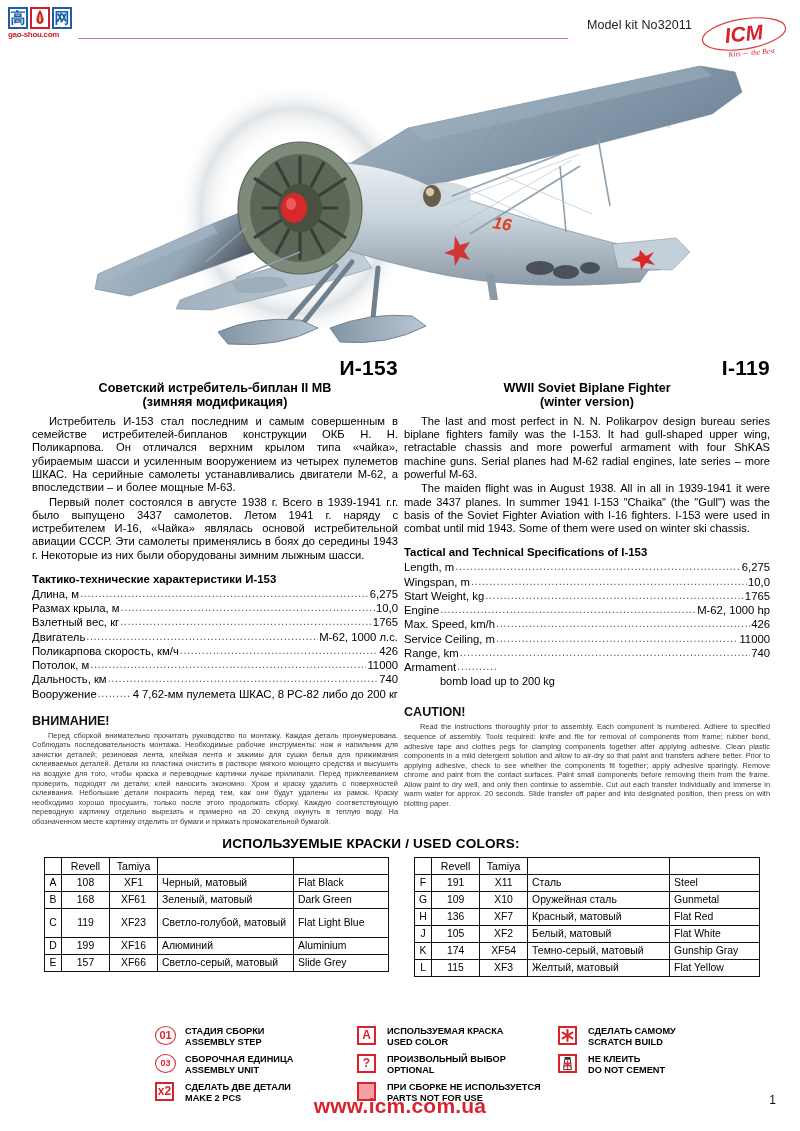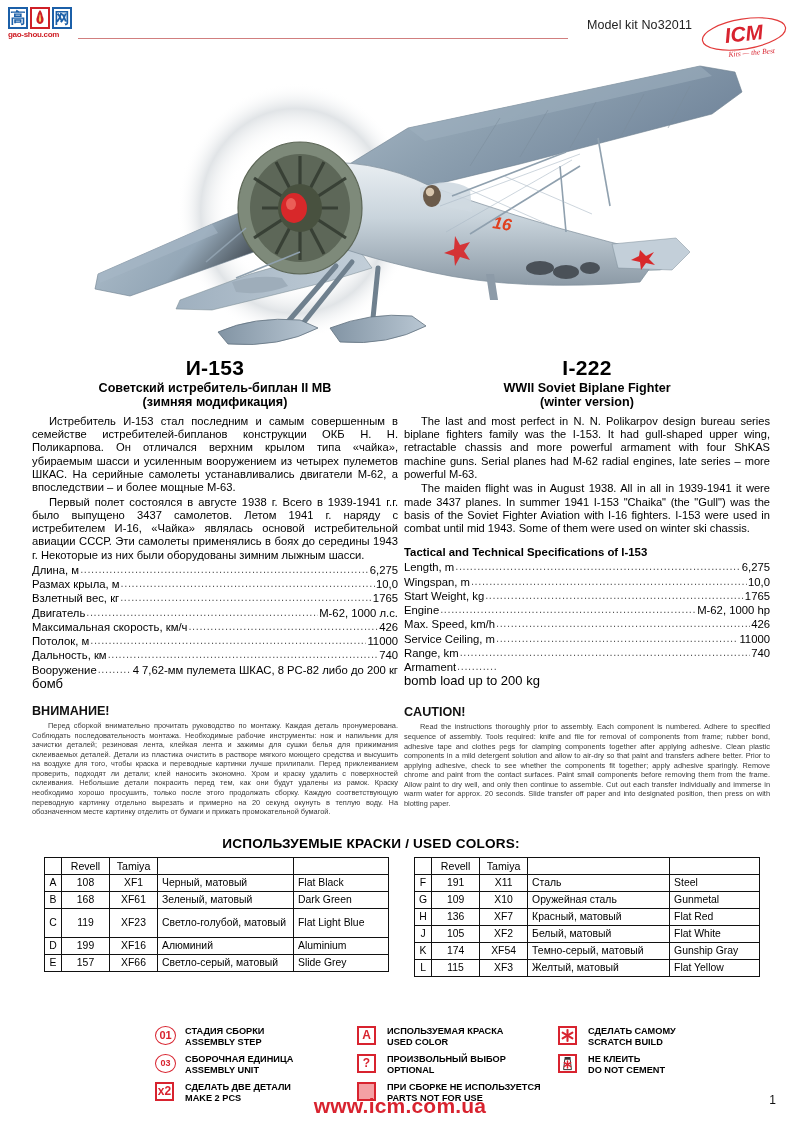--- a/index.html
+++ b/index.html
@@ -43,21 +43,21 @@
   
   .hero { position: absolute; top: 56px; left: 0; width: 800px; height: 300px; }
   .hero svg { display:block; }
 
   
   .col { position: absolute; top: 356px; width: 366px; }
   .col-ru { left: 32px; }
   .col-en { left: 404px; }
 
   .kit-title {
-    text-align: center; font-size: 21px; font-weight: bold;
+    text-align: right; font-size: 21px; font-weight: bold;
     letter-spacing: .3px; margin: 0 0 1px 0; color: #000;
   }
   .kit-sub {
     text-align: center; font-size: 12.6px; font-weight: bold;
     line-height: 14.4px; margin: 0 0 5px 0; color: #000;
   }
   .body-p {
     font-size: 11.2px; line-height: 13.3px; text-align: justify;
     text-indent: 17px; margin: 0 0 1px 0; color: #000;
   }
@@ -70,21 +70,21 @@
     display: flex; align-items: baseline; font-size: 11.3px;
     line-height: 14.2px; color: #000; white-space: nowrap;
   }
   .spec-label { flex: 0 0 auto; }
   .spec-dots {
     flex: 1 1 auto; overflow: hidden; margin: 0 1px;
     font-size: 11px; letter-spacing: .6px; color: #555;
     transform: translateY(-1px);
   }
   .spec-val { flex: 0 0 auto; font-weight: normal; }
-  .spec-wrap { font-size: 13px; line-height: 14.2px; color:#000; }
+  .spec-wrap { font-size: 11px; line-height: 14.2px; color:#000;margin-left:36px; }
   .spec-wrap .cont { display:block; }
 
   .warn-head { font-size: 12.6px; font-weight: bold; margin: 13px 0 3px 0; }
   .warn-body {
     font-size: 7.4px; line-height: 9.6px; text-align: justify;
     text-indent: 16px; color: #3a3a3a;
   }
   .col-en .warn-head { margin-top: 17px; }
 
   
@@ -295,20 +295,21 @@
 
 <div class="col col-ru">
   <h1 class="kit-title">И-153</h1>
   <div class="kit-sub">
     <span>Советский истребитель-биплан II МВ</span><br>
     <span>(зимняя модификация)</span>
   </div>
   <p class="body-p">Истребитель И-153 стал последним и самым совершенным в семействе истребителей-бипланов конструкции ОКБ Н. Н. Поликарпова. Он отличался верхним крылом типа «чайка», убираемым шасси и усиленным вооружением из четырех пулеметов ШКАС. На серийные самолеты устанавливались двигатели М-62, а впоследствии – и более мощные М-63.</p>
   <p class="body-p">Первый полет состоялся в августе 1938 г. Всего в 1939-1941 г.г. было выпущено 3437 самолетов. Летом 1941 г. наряду с истребителем И-16, «Чайка» являлась основой истребительной авиации СССР. Эти самолеты применялись в боях до середины 1943 г. Некоторые из них были оборудованы зимним лыжным шасси.</p>
 
+  <div class="spec-head">Тактико-технические характеристики И-153</div>
 
   <div class="spec-row">
     <span class="spec-label">Длина, м</span>
     <span class="spec-dots">.................................................................................................................</span>
     <span class="spec-val">6,275</span>
   </div>
   <div class="spec-row">
     <span class="spec-label">Размах крыла, м</span>
     <span class="spec-dots">.................................................................................................................</span>
     <span class="spec-val">10,0</span>
@@ -317,49 +318,46 @@
     <span class="spec-label">Взлетный вес, кг</span>
     <span class="spec-dots">.................................................................................................................</span>
     <span class="spec-val">1765</span>
   </div>
   <div class="spec-row">
     <span class="spec-label">Двигатель</span>
     <span class="spec-dots">.................................................................................................................</span>
     <span class="spec-val">М-62, 1000 л.с.</span>
   </div>
   <div class="spec-row">
-    <span class="spec-label">Максимальная скорость, км/ч</span>
+    <span class="spec-label">Поликарпова скорость, км/ч</span>
     <span class="spec-dots">.................................................................................................................</span>
     <span class="spec-val">426</span>
   </div>
   <div class="spec-row">
     <span class="spec-label">Потолок, м</span>
     <span class="spec-dots">.................................................................................................................</span>
     <span class="spec-val">11000</span>
   </div>
   <div class="spec-row">
     <span class="spec-label">Дальность, км</span>
     <span class="spec-dots">.................................................................................................................</span>
     <span class="spec-val">740</span>
   </div>
   <div class="spec-row">
     <span class="spec-label">Вооружение</span>
     <span class="spec-dots">.........</span>
     <span class="spec-val">4 7,62-мм пулемета ШКАС, 8 РС-82 либо до 200 кг</span>
   </div>
-  <div class="spec-wrap">
-    <span class="cont">бомб</span>
-  </div>
 
   <div class="warn-head">ВНИМАНИЕ!</div>
   <div class="warn-body">Перед сборкой внимательно прочитать руководство по монтажу. Каждая деталь пронумерована. Соблюдать последовательность монтажа. Необходимые рабочие инструменты: нож и напильник для зачистки деталей; резиновая лента, клейкая лента и зажимы для сушки белья для прижимания склеиваемых деталей. Детали из пластика очистить в растворе мягкого моющего средства и высушить на воздухе для того, чтобы краска и переводные картинки лучше прилипали. Перед приклеиванием проверить, подходят ли детали; клей наносить экономно. Хром и краску удалить с поверхностей склеивания. Небольшие детали покрасить перед тем, как они будут удалены из рамок. Краску необходимо хорошо просушить, только после этого продолжать сборку. Каждую соответствующую переводную картинку отдельно вырезать и примерно на 20 секунд окунуть в теплую воду. На обозначенном месте картинку отделить от бумаги и прижать промокательной бумагой.</div>
 </div>
 
 <div class="col col-en">
-  <h1 class="kit-title">I-222</h1>
+  <h1 class="kit-title">I-119</h1>
   <div class="kit-sub">
     <span>WWII Soviet Biplane Fighter</span><br>
     <span>(winter version)</span>
   </div>
   <p class="body-p">The last and most perfect in N. N. Polikarpov design bureau series biplane fighters family was the I-153. It had gull-shaped upper wing, retractable chassis and more powerful armament with four ShKAS machine guns. Serial planes had M-62 radial engines, late series – more powerful M-63.</p>
   <p class="body-p">The maiden flight was in August 1938. All in all in 1939-1941 it were made 3437 planes. In summer 1941 I-153 "Chaika" (the "Gull") was the basis of the Soviet Fighter Aviation with I-16 fighters. I-153 were used in combat until mid 1943. Some of them were used on winter ski chassis.</p>
 
   <div class="spec-head">Tactical and Technical Specifications of I-153</div>
 
   <div class="spec-row">

